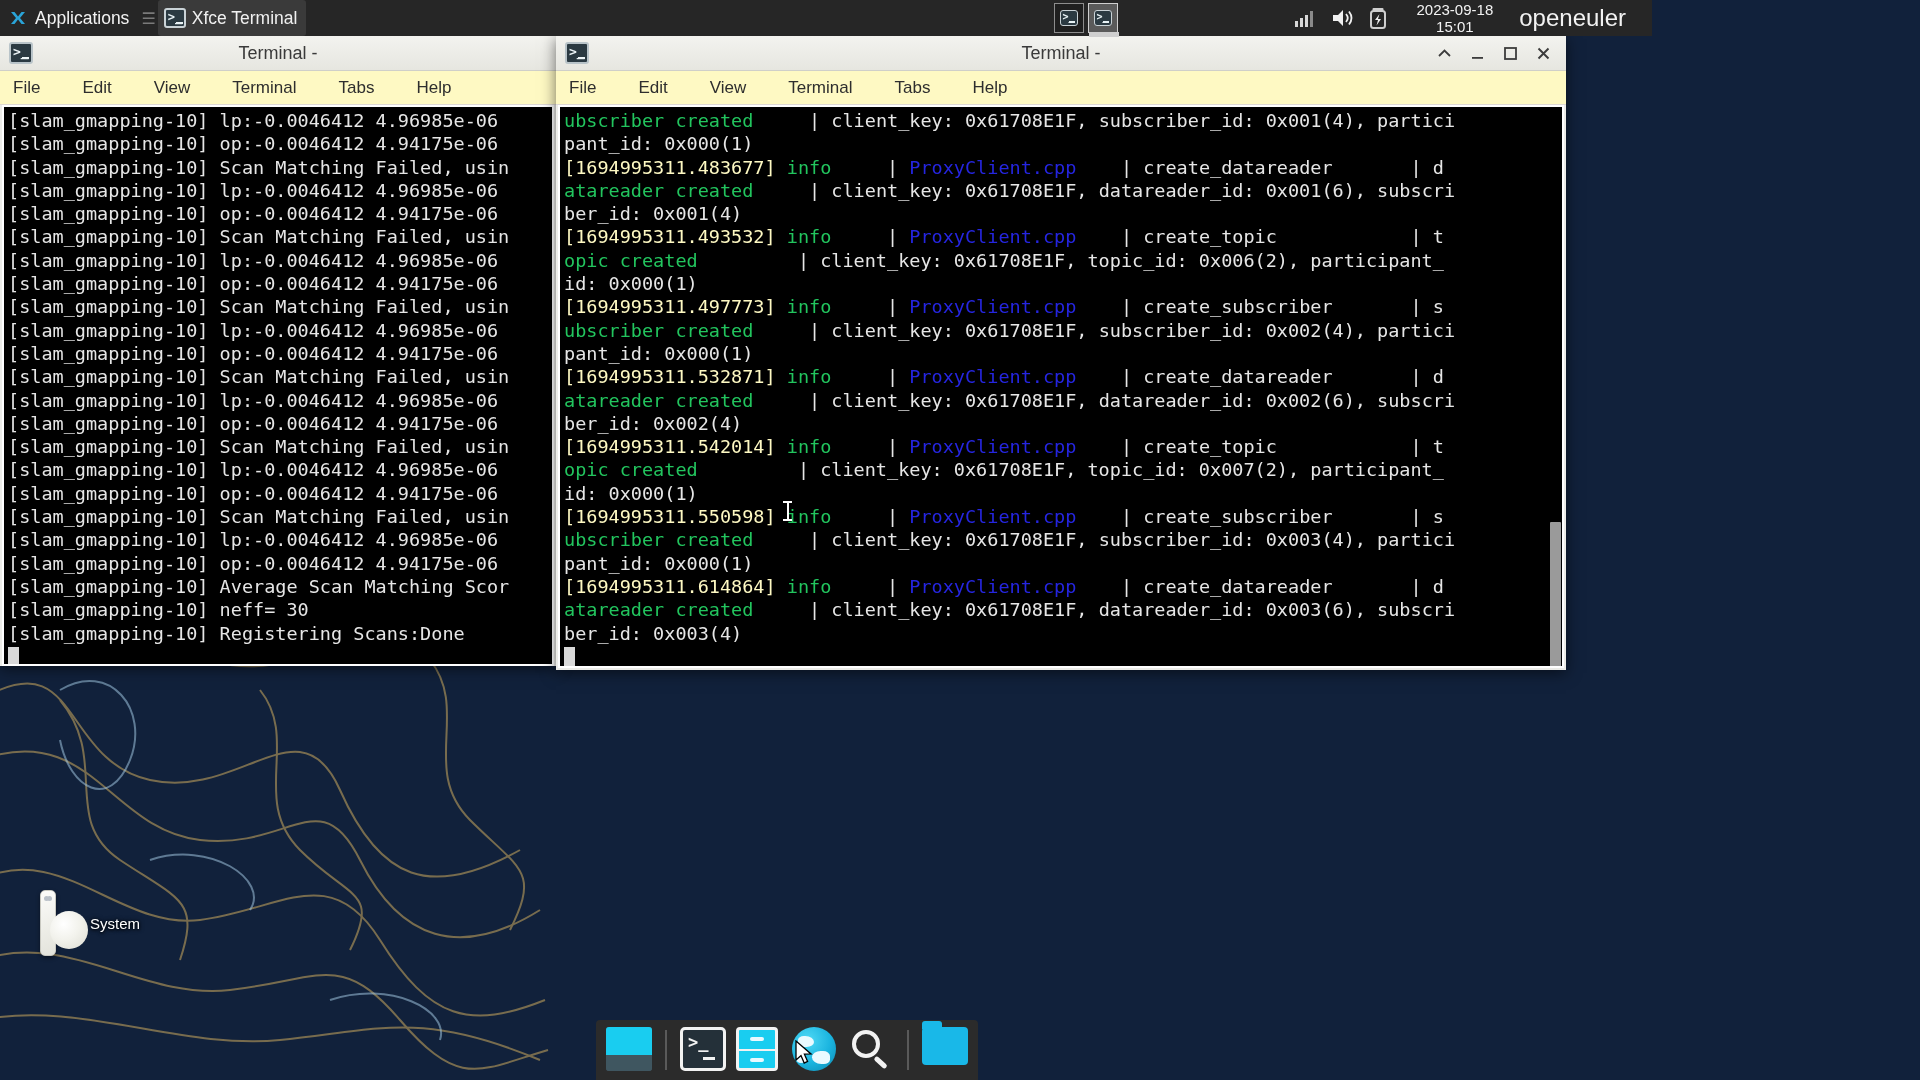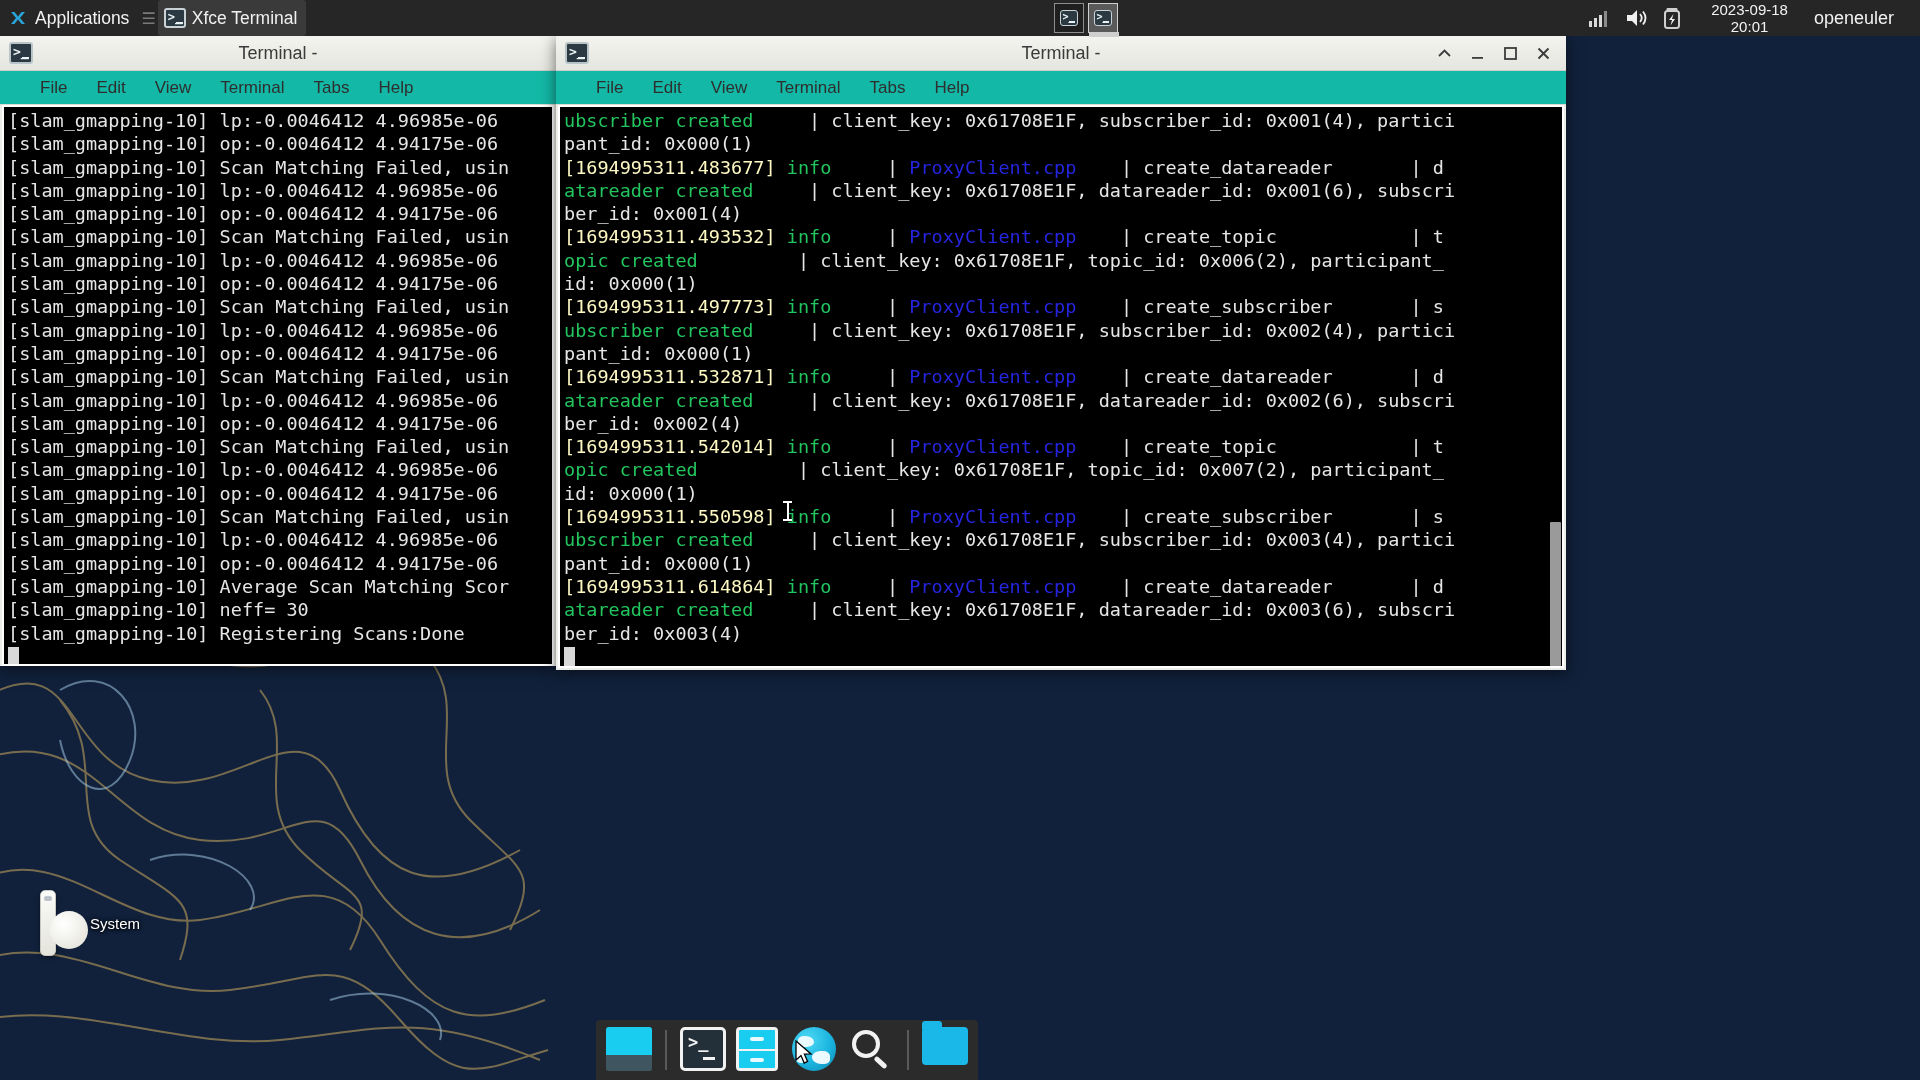--- a/index.html
+++ b/index.html
@@ -35,21 +35,21 @@
     border-radius:50%;
     background:radial-gradient(circle at 36% 34%, #ffffff 0%, #f2f2ec 46%, #dcdcd2 100%);
   }
   .di-label {
     color:#ffffff; font-size:15px; text-shadow:0 1px 3px #000, 0 0 5px #000;
     white-space:nowrap;
   }
 
   
   .panel {
-    position:absolute; left:0; top:0; width:1920px; height:36px;
+    position:absolute; left:0; top:0; width:1652px; height:36px;
     background:#262626; display:flex; align-items:center;
     color:#e8e8e8; font-size:17px;
   }
   .panel-apps {
     display:flex; align-items:center; gap:7px; padding:0 10px 0 8px; height:36px;
   }
   .xfce-logo { width:20px; height:20px; position:relative; flex:none; }
   .panel-apps-label { font-size:17.5px; color:#f2f2f2; }
   .panel-sep { color:#7a7a7a; margin:0 2px; font-size:16px; }
 
@@ -88,21 +88,21 @@
   .task-underline {
     position:absolute; left:0; bottom:-5px; width:30px; height:5px; background:#cfcfcf;
   }
 
   .tray { display:flex; align-items:center; gap:16px; padding-right:14px; }
   .tray-ico { width:22px; height:22px; position:relative; }
   .clock {
     color:#f2f2f2; font-size:15px; line-height:17px; text-align:center;
     padding:0 10px; white-space:nowrap;
   }
-  .user { color:#f2f2f2; font-size:18px; padding-right:12px; white-space:nowrap; }
+  .user { color:#f2f2f2; font-size:24px; padding-right:12px; white-space:nowrap; }
 
   
   .window { position:absolute; background:#ecece8; box-shadow:0 3px 14px rgba(0,0,0,.55); }
   .titlebar {
     height:35px; background:linear-gradient(#f3f3ef,#e6e6e0);
     border-bottom:1px solid #cfcfc9;
     display:flex; align-items:center; position:relative;
   }
   .titlebar .tb-icon {
     width:24px; height:22px; margin-left:9px; background:#2b3a42;
@@ -119,22 +119,22 @@
     position:absolute; left:0; right:0; text-align:center;
     font-size:18px; color:#3a3a3a; pointer-events:none;
   }
   .tb-controls {
     margin-left:auto; display:flex; align-items:center; gap:16px;
     padding-right:14px; color:#3c3c3c;
   }
   .tb-ctl { width:17px; height:17px; position:relative; cursor:pointer; }
 
   .menubar {
-    height:34px; background:#14b8a6; display:flex; align-items:center;
-    padding-left:28px; gap:5px; border-bottom:1px solid #dedad4;
+    height:34px; background:#fef9c3; display:flex; align-items:center;
+    padding-left:1px; gap:18px; border-bottom:1px solid #dedad4;
   }
   .menubar span {
     font-size:17px; color:#2e2e2e; padding:2px 12px; border-radius:3px;
   }
 
   .termview {
     background:#000; position:relative; overflow:hidden;
     font-family:"DejaVu Sans Mono", monospace;
     font-size:18.5px; line-height:23.3px;
     border:2px solid #ffffff;
@@ -433,21 +433,21 @@
       </span>
       <span class="tray-ico">
         <svg width="18" height="22" viewBox="0 0 18 22">
           <rect x="3.5" y="1" width="11" height="3" rx="1" fill="#cfcfcf"></rect>
           <rect x="2" y="4" width="14" height="17" rx="2.5" fill="none" stroke="#cfcfcf" stroke-width="2"></rect>
           <path d="M10.5 7 L6 13 L9 13 L7.5 18.5 L12 12 L9 12 Z" fill="#f0f0f0"></path>
         </svg>
       </span>
       <span class="clock">
         <span>2023-09-18</span><br>
-        <span>20:01</span>
+        <span>15:01</span>
       </span>
       <span class="user">openeuler</span>
     </div>
 
     <div class="tasklist">
       <div class="task-item">
         <span class="termicon">
           <span class="tprompt">&gt;_</span>
             <span class="tcur"></span>
         </span>

